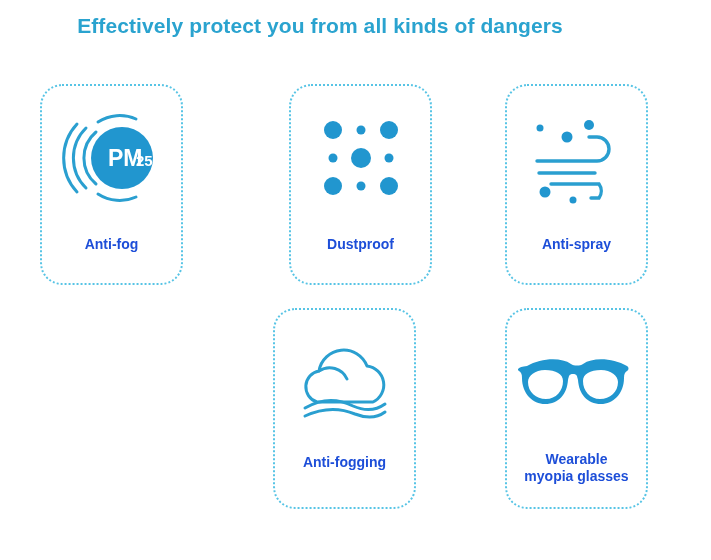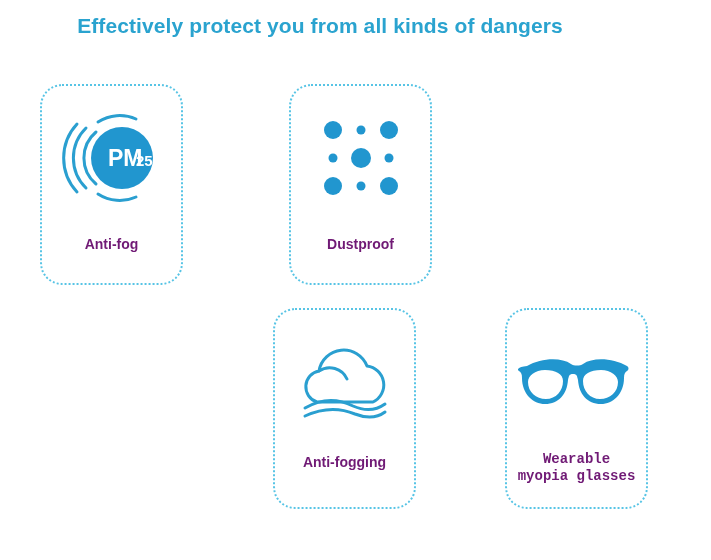--- a/index.html
+++ b/index.html
@@ -42,42 +42,42 @@
     border: 2px dotted #57c4e5;
     border-radius: 22px;
     background: #ffffff;
     box-sizing: border-box;
   }
   .card.c0 { left: 0px;   top: 0px; }
   .card.c1 { left: 249px; top: 0px; }
   .card.c2 { left: 465px; top: 0px; }
   .card.c3 { left: 0px;   top: 224px; }
   .card.c4 { left: 233px; top: 224px; }
-  .card.c5 { left: 465px; top: 224px; font-family: Liberation Mono, monospace; }
+  .card.c5 { left: 465px; top: 224px; }
 
   .icon-wrap {
     position: absolute;
     left: 0;
     top: 22px;
     width: 100%;
     height: 100px;
     display: flex;
     align-items: center;
     justify-content: center;
   }
 
   .card-label {
     position: absolute;
     left: 0;
     bottom: 30px;
     width: 100%;
     text-align: center;
     font-size: 14px;
     font-weight: bold;
-    color: #701a75;
+    color: #1d4ed8;
     line-height: 17px;
     white-space: pre-line;
   }
   .card.c5 .card-label { bottom: 22px; }
   .card.c3 .card-label { bottom: 32px; }
   .card.c4 .card-label { bottom: 36px; text-align: center; }
 
   svg { display: block; overflow: visible; }
 </style>
 </head>
@@ -117,20 +117,39 @@
         <circle cx="40" cy="40" r="10" fill="#2196cf"></circle>
         <circle cx="68" cy="40" r="4.5" fill="#2196cf"></circle>
         <circle cx="12" cy="68" r="9" fill="#2196cf"></circle>
         <circle cx="40" cy="68" r="4.5" fill="#2196cf"></circle>
         <circle cx="68" cy="68" r="9" fill="#2196cf"></circle>
       </svg>
     </div>
     <div class="card-label">Dustproof</div>
   </div>
 
+  <div class="card c2">
+    <div class="icon-wrap">
+      <svg width="96" height="84" viewBox="0 0 96 84" aria-hidden="true">
+
+        <circle cx="11" cy="12" r="3.5" fill="#2196cf"></circle>
+        <circle cx="38" cy="21" r="5.5" fill="#2196cf"></circle>
+        <circle cx="60" cy="9" r="5" fill="#2196cf"></circle>
+
+        <path d="M 8 45 L 68 45 A 12 12 0 0 0 68 21 L 60 21" fill="none" stroke="#2a9fd0" stroke-width="3.4" stroke-linecap="round"></path>
+
+        <path d="M 10 57 L 66 57" fill="none" stroke="#2a9fd0" stroke-width="3.4" stroke-linecap="round"></path>
+
+        <path d="M 22 68 L 70 68 A 12 12 0 0 1 70 82 L 62 82" fill="none" stroke="#2a9fd0" stroke-width="3.4" stroke-linecap="round"></path>
+        <circle cx="16" cy="76" r="5.5" fill="#2196cf"></circle>
+        <circle cx="44" cy="84" r="3.5" fill="#2196cf"></circle>
+      </svg>
+    </div>
+    <div class="card-label">Anti-spray</div>
+  </div>
 
 
   <div class="card c4">
     <div class="icon-wrap">
       <svg width="100" height="80" viewBox="0 0 100 80" aria-hidden="true">
 
         <path d="M 22 60 A 16 16 0 0 1 24 29 A 25 25 0 0 1 72 24 A 19 19 0 0 1 78 60 Z" fill="none" stroke="#2a9fd0" stroke-width="3" stroke-linecap="round" stroke-linejoin="round"></path>
 
         <path d="M 24 29 A 19 19 0 0 1 52 37" fill="none" stroke="#2a9fd0" stroke-width="3" stroke-linecap="round"></path>
 

